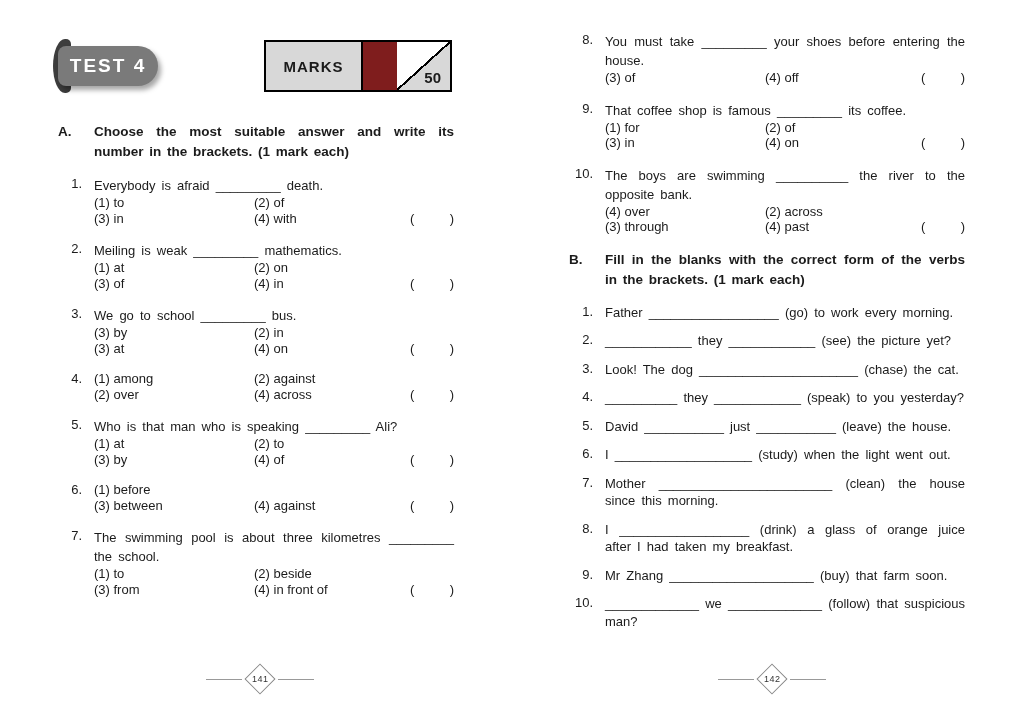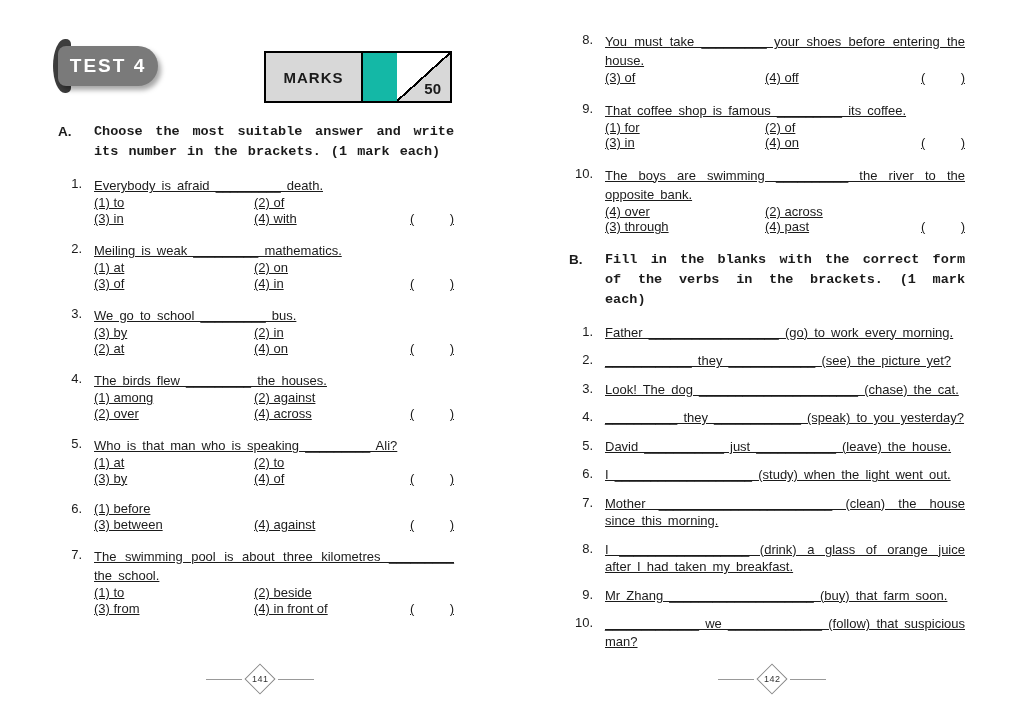--- a/index.html
+++ b/index.html
@@ -31,22 +31,22 @@
   .badge {
     position: absolute; inset: 0;
     background: #7a7a7a;
     border-radius: 8px 20px 20px 8px;
     color: #fff; font-weight: bold; font-size: 19px; letter-spacing: 2px;
     display: flex; align-items: center; justify-content: center;
     box-shadow: 3px 4px 5px rgba(0,0,0,0.35);
   }
   .marks-box {
     display: flex; border: 2px solid #000;
-    width: 188px; height: 52px; margin-top: 11px; margin-right: 2px;
-    background: #14b8a6;
+    width: 188px; height: 52px; margin-top: 0; margin-right: 2px;
+    background: #7f1d1d;
     gap: 34px;
   }
   .marks-label-cell {
     width: 97px; background: #d8d8d8; border-right: 2px solid #000;
     display: flex; align-items: center; justify-content: center;
     font-weight: bold; font-size: 15px; letter-spacing: 1px;
   }
   .marks-total-cell {
     flex: 1; position: relative;
     background: linear-gradient(to bottom right,
@@ -58,26 +58,26 @@
     position: absolute; right: 9px; bottom: 4px;
     font-weight: bold; font-size: 15px;
   }
 
   
   .section-heading {
     display: flex; font-weight: bold; font-size: 13.5px;
     line-height: 20px; margin-bottom: 14px;
   }
   .section-label { width: 24px; margin-right: 12px; flex-shrink: 0; }
-  .section-instruction { flex: 1; text-align: justify; word-spacing: 2px; font-family: Liberation Mono, monospace; }
+  .section-instruction { flex: 1; text-align: justify; word-spacing: 2px; }
 
   
   .q { display: flex; font-size: 13px; }
   .q-num { width: 24px; margin-right: 12px; text-align: right; flex-shrink: 0; }
-  .q-body { flex: 1; min-width: 0; text-decoration: underline; }
+  .q-body { flex: 1; min-width: 0; }
 
   .q-choice { margin-bottom: 15px; }
   .q-choice .q-text { line-height: 19px; word-spacing: 2.5px; text-align: justify; }
   .opt-row { display: flex; line-height: 15.5px; }
   .opt-a { width: 160px; flex-shrink: 0; }
   .opt-b { flex: 1; }
   .brackets {
     width: 44px; flex-shrink: 0;
     display: flex; justify-content: space-between;
   }
@@ -170,34 +170,33 @@
 
   <div class="q q-choice">
     <div class="q-num">3.</div>
     <div class="q-body">
       <div class="q-text">We go to school _________ bus.</div>
       <div class="opt-row">
         <span class="opt-a">(3) by</span>
         <span class="opt-b">(2) in</span>
       </div>
       <div class="opt-row">
-        <span class="opt-a">(2) at</span>
+        <span class="opt-a">(3) at</span>
         <span class="opt-b">(4) on</span>
         <span class="brackets">
           <span>(</span>
           <span>)</span>
         </span>
       </div>
     </div>
   </div>
 
   <div class="q q-choice">
     <div class="q-num">4.</div>
     <div class="q-body">
-      <div class="q-text">The birds flew _________ the houses.</div>
       <div class="opt-row">
         <span class="opt-a">(1) among</span>
         <span class="opt-b">(2) against</span>
       </div>
       <div class="opt-row">
         <span class="opt-a">(2) over</span>
         <span class="opt-b">(4) across</span>
         <span class="brackets">
           <span>(</span>
           <span>)</span>

